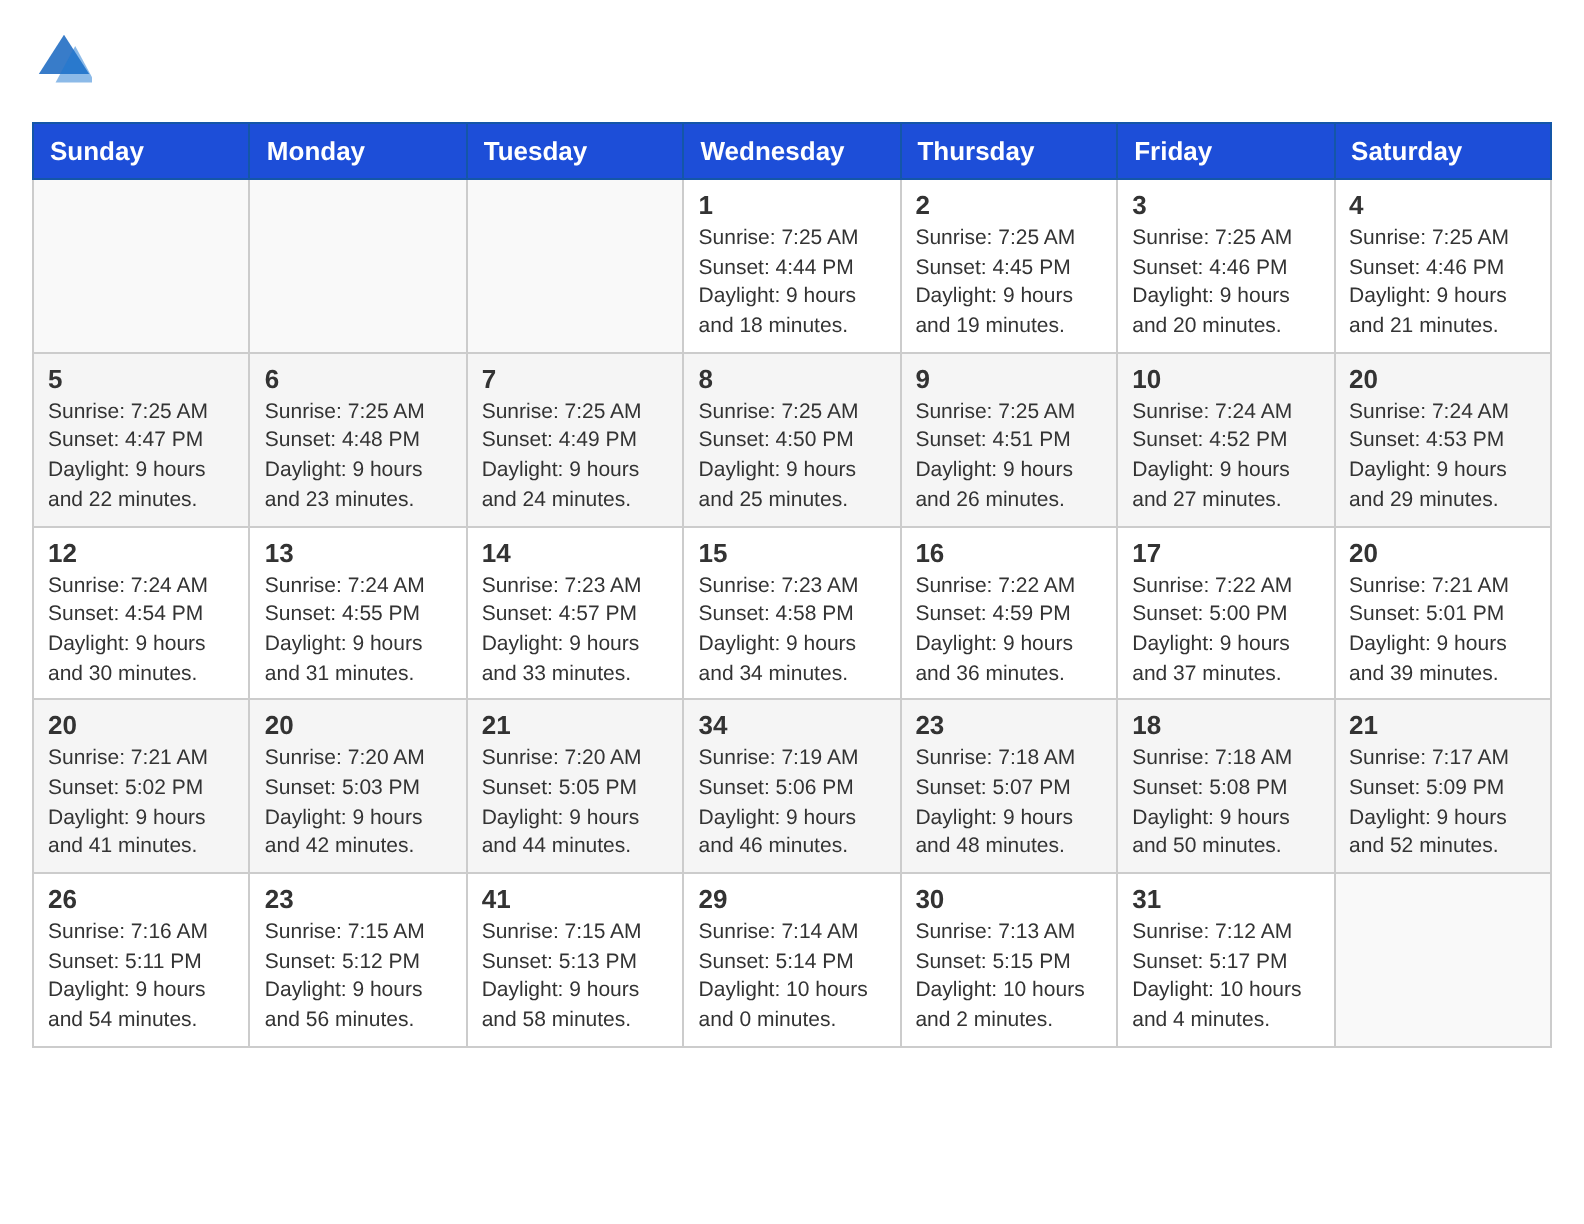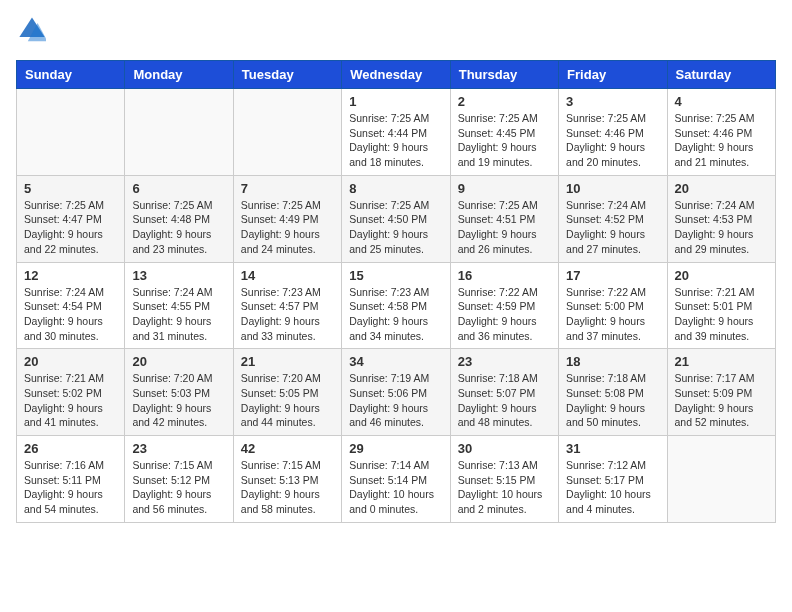--- a/index.html
+++ b/index.html
@@ -241,21 +241,21 @@
       <tr>
         <td>
           <span class="day-number">26</span>
           <div class="cell-info">Sunrise: 7:16 AM<br>Sunset: 5:11 PM<br>Daylight: 9 hours<br>and 54 minutes.</div>
         </td>
         <td>
           <span class="day-number">23</span>
           <div class="cell-info">Sunrise: 7:15 AM<br>Sunset: 5:12 PM<br>Daylight: 9 hours<br>and 56 minutes.</div>
         </td>
         <td>
-          <span class="day-number">42</span>
+          <span class="day-number">41</span>
           <div class="cell-info">Sunrise: 7:15 AM<br>Sunset: 5:13 PM<br>Daylight: 9 hours<br>and 58 minutes.</div>
         </td>
         <td>
           <span class="day-number">29</span>
           <div class="cell-info">Sunrise: 7:14 AM<br>Sunset: 5:14 PM<br>Daylight: 10 hours<br>and 0 minutes.</div>
         </td>
         <td>
           <span class="day-number">30</span>
           <div class="cell-info">Sunrise: 7:13 AM<br>Sunset: 5:15 PM<br>Daylight: 10 hours<br>and 2 minutes.</div>
         </td>

